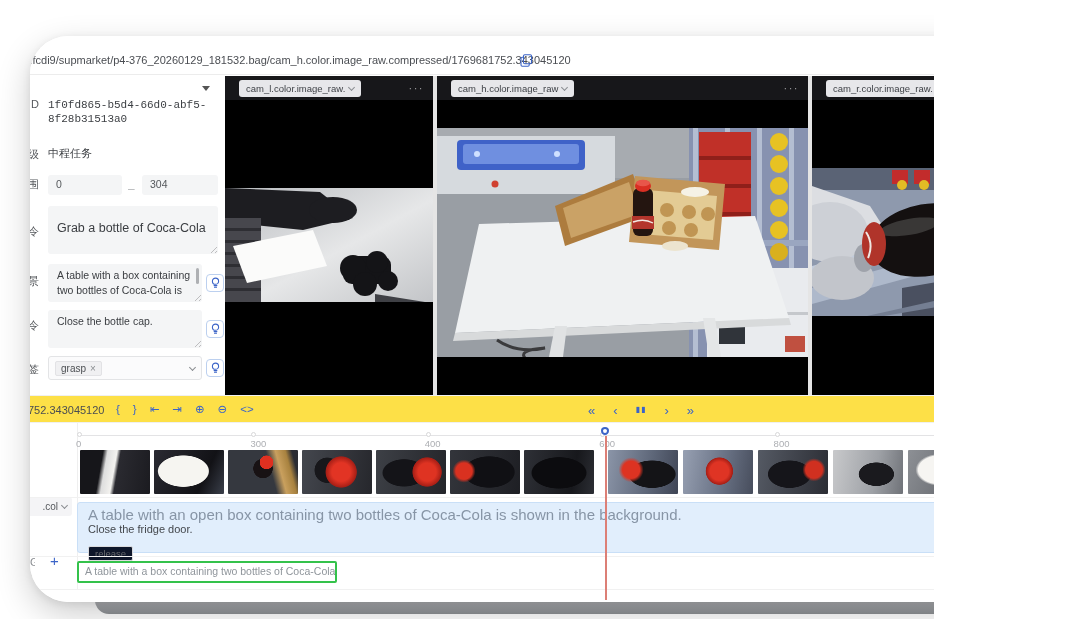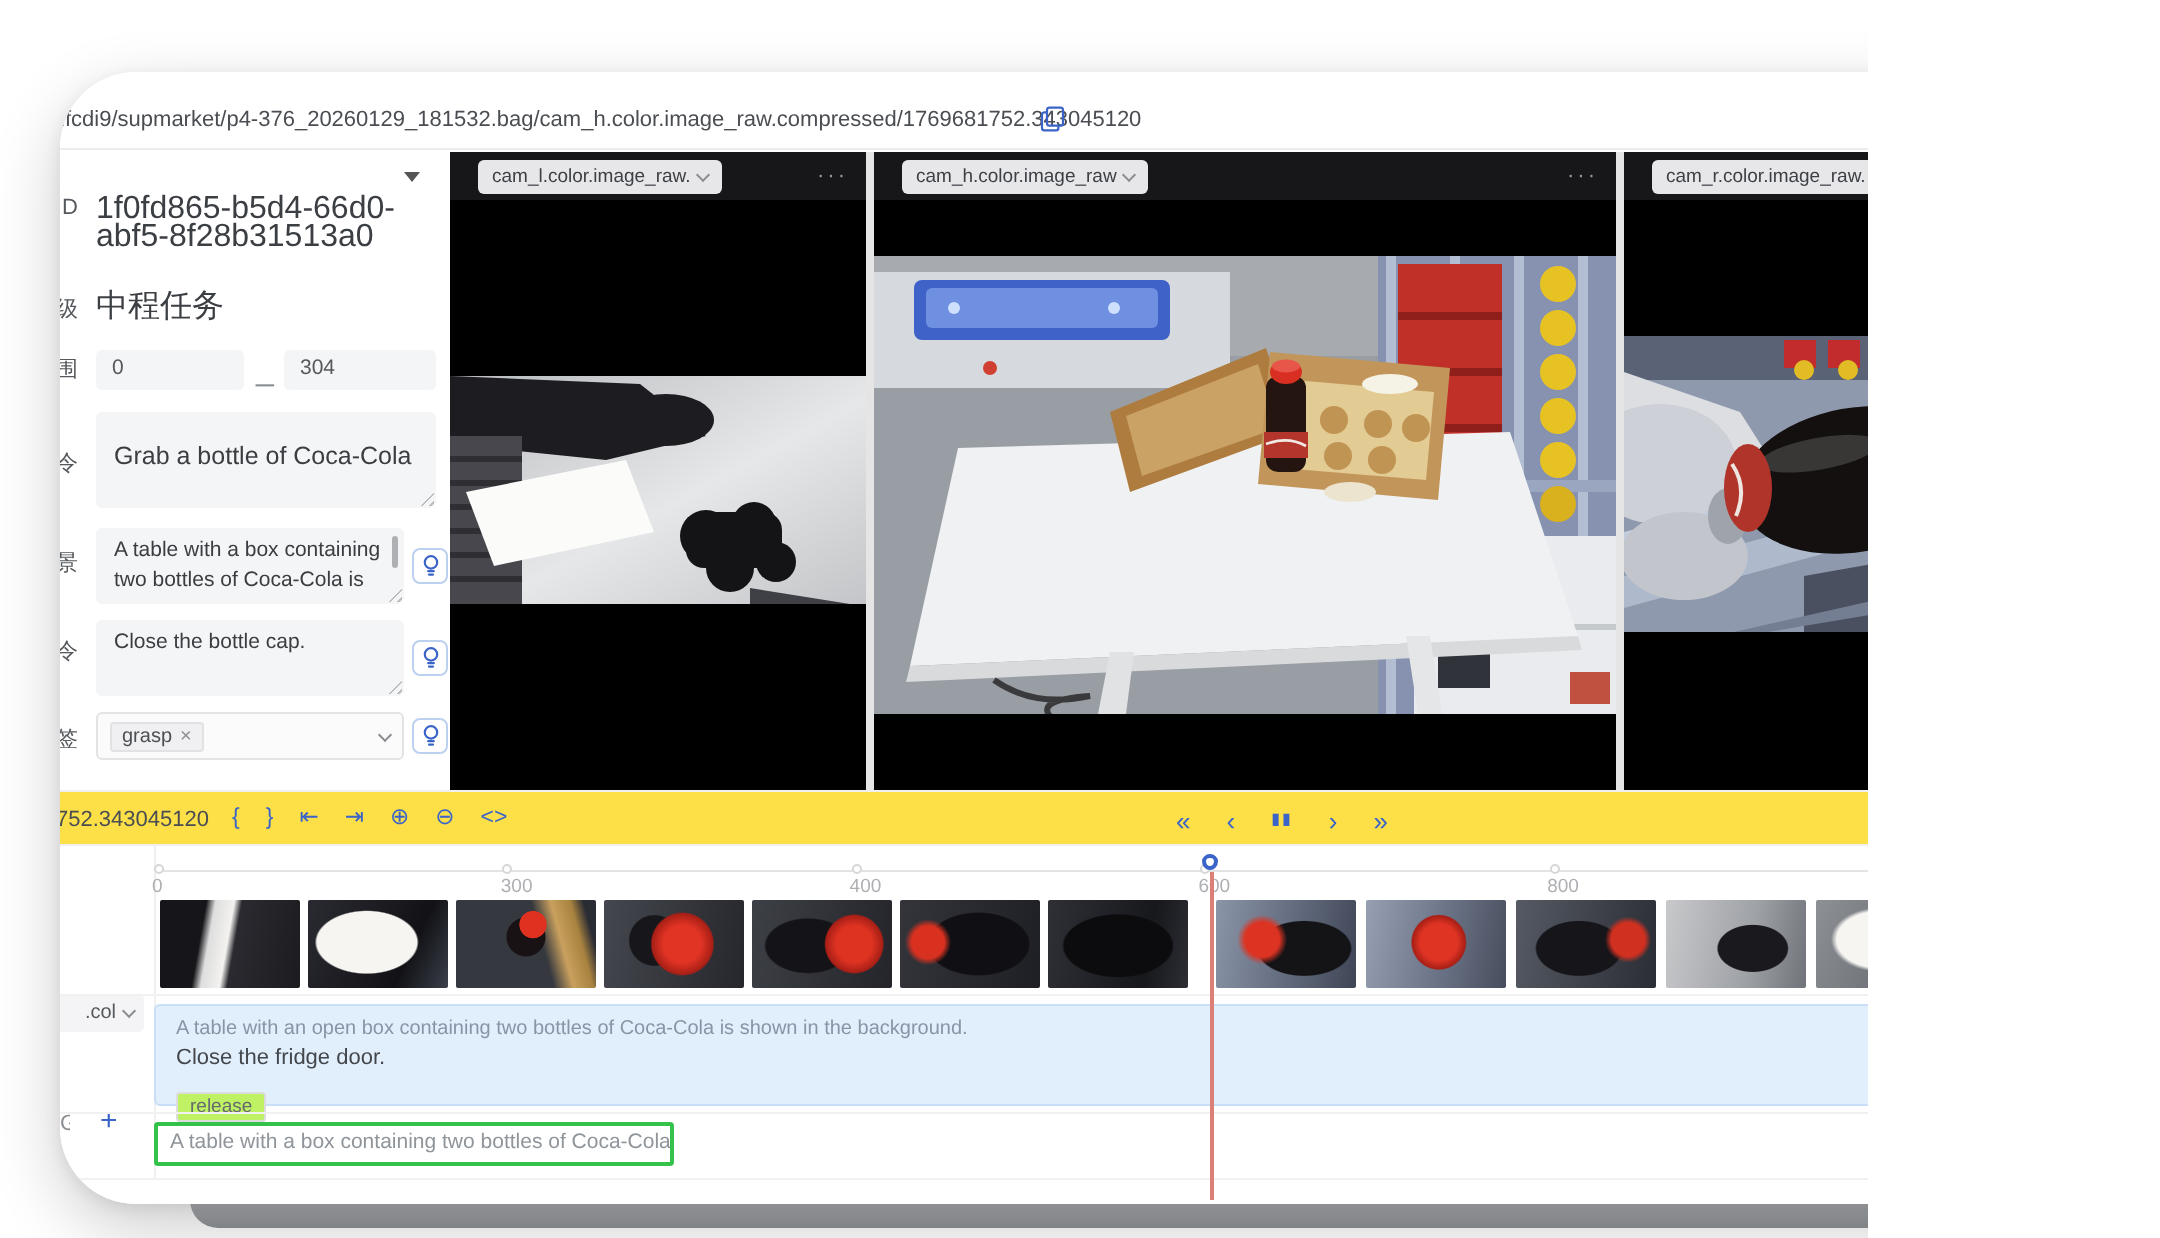--- a/index.html
+++ b/index.html
@@ -20,21 +20,21 @@
   #breadcrumb{position:absolute;left:-3px;top:18px;font-size:11px;color:#4a4d52;white-space:nowrap;}
   #copy-btn{position:absolute;left:490px;top:17px;width:13px;height:13px;cursor:pointer;}
   #topbar-actions{position:absolute;left:981px;top:18px;white-space:nowrap;font-size:11.5px;}
   #topbar-actions span{color:#3b64c8;margin-right:9px;cursor:pointer;}
 
   
   #sidebar{position:absolute;left:0;top:40px;width:195px;height:319px;background:#fff;}
   .side-caret{position:absolute;left:172px;top:10px;width:0;height:0;border-left:4px solid transparent;
     border-right:4px solid transparent;border-top:5px solid #555;}
   .frag{position:absolute;left:0;width:9px;overflow:hidden;font-size:11px;color:#55585c;direction:rtl;white-space:nowrap;}
-  .side-text{position:absolute;left:18px;font-size:16px;color:#3b3e42;line-height:14px;}
+  .side-text{position:absolute;left:18px;font-size:11px;color:#3b3e42;line-height:14px;font-family:Liberation Mono, monospace;}
   .side-input{position:absolute;height:20px;background:#f4f5f6;border-radius:3px;font-size:10.5px;color:#55585c;
     padding:3px 0 0 8px;}
   .side-area{position:absolute;background:#f4f5f6;border-radius:3px;color:#3a3d41;}
   .resize-h{position:absolute;right:1px;bottom:1px;width:7px;height:7px;
     background:repeating-linear-gradient(135deg,transparent 0 2px,#bdbdbf 2px 3px);
     clip-path:polygon(100% 0,100% 100%,0 100%);}
   .bulb-btn{position:absolute;width:18px;height:18px;border:1px solid #bcd0ef;border-radius:4px;background:#fff;
     display:flex;align-items:center;justify-content:center;cursor:pointer;}
   .chev{display:inline-block;width:5px;height:5px;border-right:1.4px solid #8a8d91;border-bottom:1.4px solid #8a8d91;
     transform:rotate(45deg);margin-left:4px;margin-bottom:2px;}
@@ -118,23 +118,23 @@
       linear-gradient(100deg,#555a64,#2b2d34);}
   .f11{background:radial-gradient(ellipse 18px 12px at 62% 55%,#1a1a1e 96%,transparent),
       linear-gradient(100deg,#c8c9cb,#9ea1a6 60%,#6f7278);}
   .f12{background:radial-gradient(ellipse 24px 16px at 45% 45%,#f6f5f2 88%,transparent),
       linear-gradient(115deg,#8d9095,#595c62);}
   .f13{background:repeating-linear-gradient(100deg,#78808f 0 7px,#565d6d 7px 14px);}
 
   
   #row1{position:absolute;left:47px;top:79px;width:971px;height:51px;background:#e1eefc;border:1px solid #c9dff7;
     border-radius:3px;padding:5px 10px;cursor:pointer;}
-  #row1-line1{font-size:10px;color:#8795a6;line-height:14px;}
+  #row1-line1{font-size:15px;color:#8795a6;line-height:14px;}
   #row1-line2{font-size:11px;color:#43474c;font-weight:500;line-height:14px;}
-  #row1-tag{display:inline-block;margin-top:10px;background:#bef264;border:1px solid #dcdcde;border-radius:2px;
+  #row1-tag{display:inline-block;margin-top:10px;background:#0f172a;border:1px solid #dcdcde;border-radius:2px;
     font-size:9.5px;color:#66696d;padding:1px 6px;}
   #row2{position:absolute;left:47px;top:138px;width:260px;height:22px;background:#fff;border:2px solid #34c24b;
     border-radius:2px;padding:2px 6px;font-size:10.5px;color:#8f959b;white-space:nowrap;overflow:hidden;cursor:pointer;}
 </style>
 </head>
 <body>
 
 <div id="stage">
   <div id="behind-bar"></div>
 

